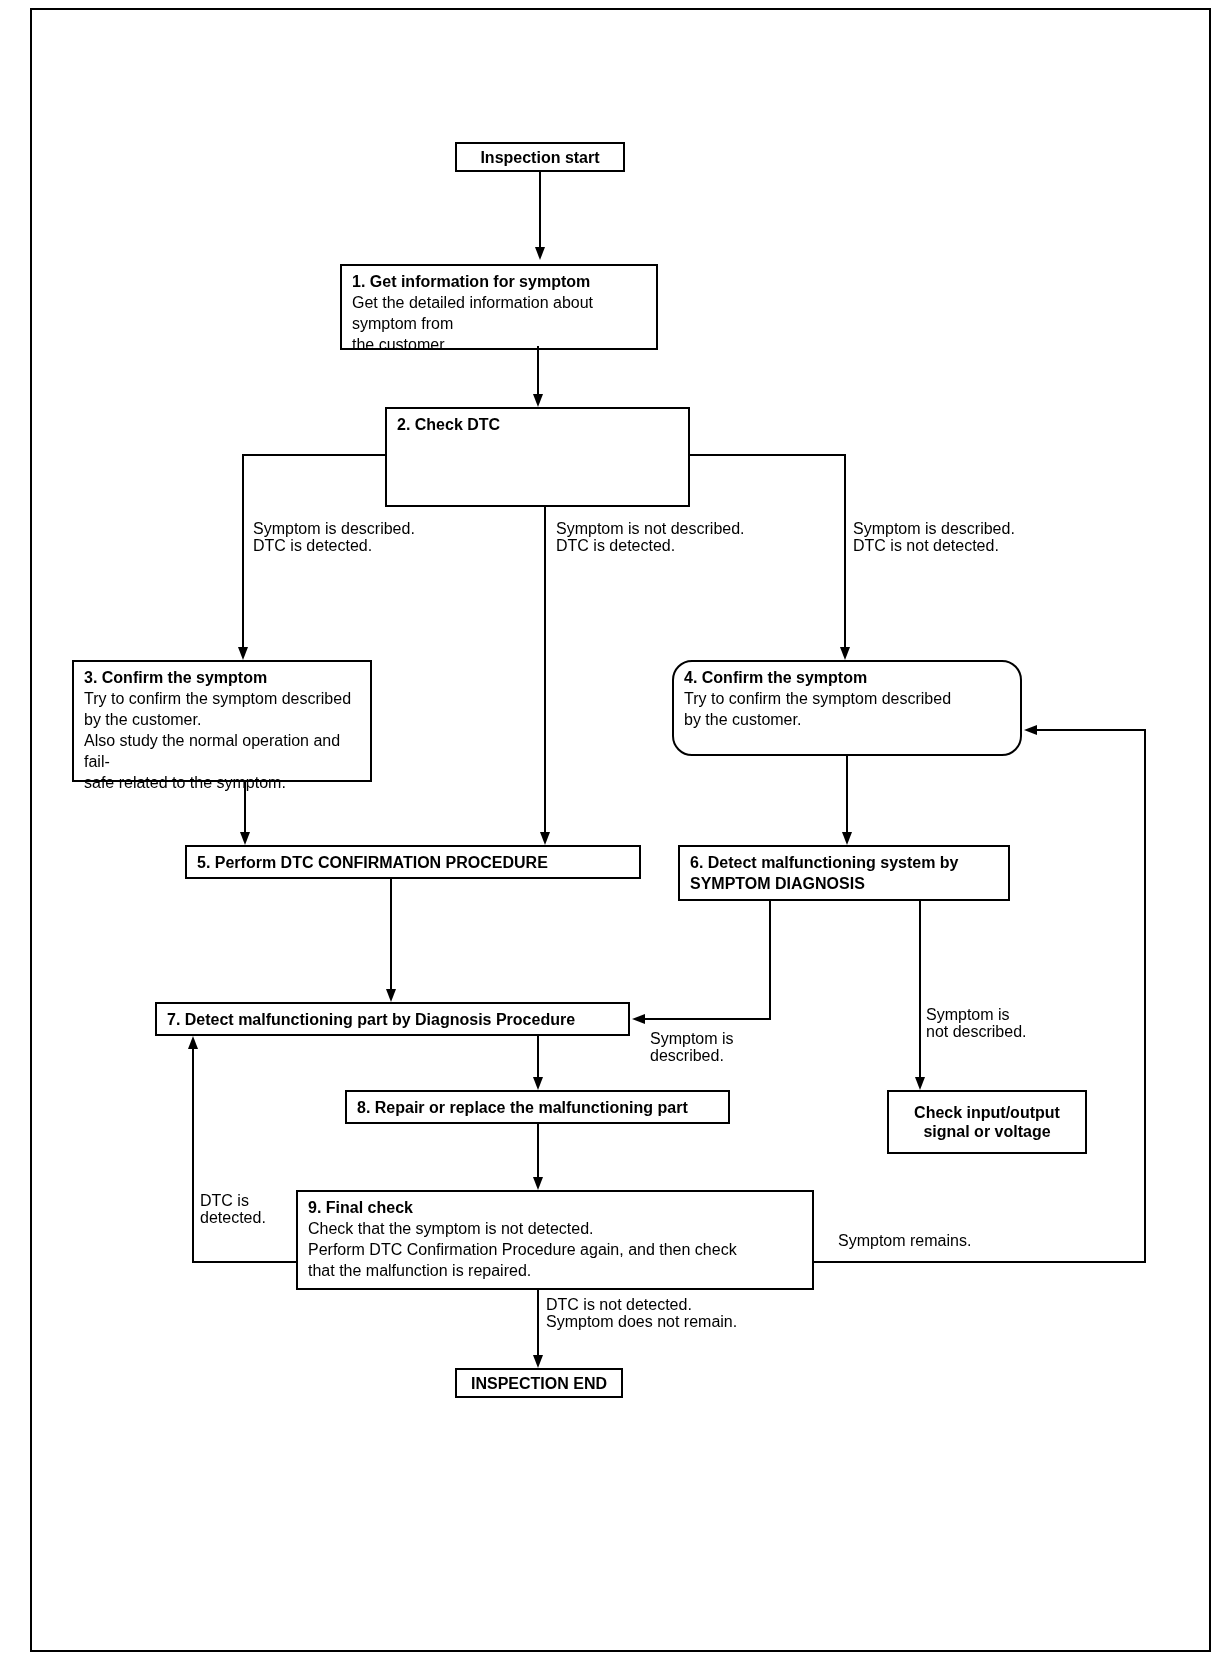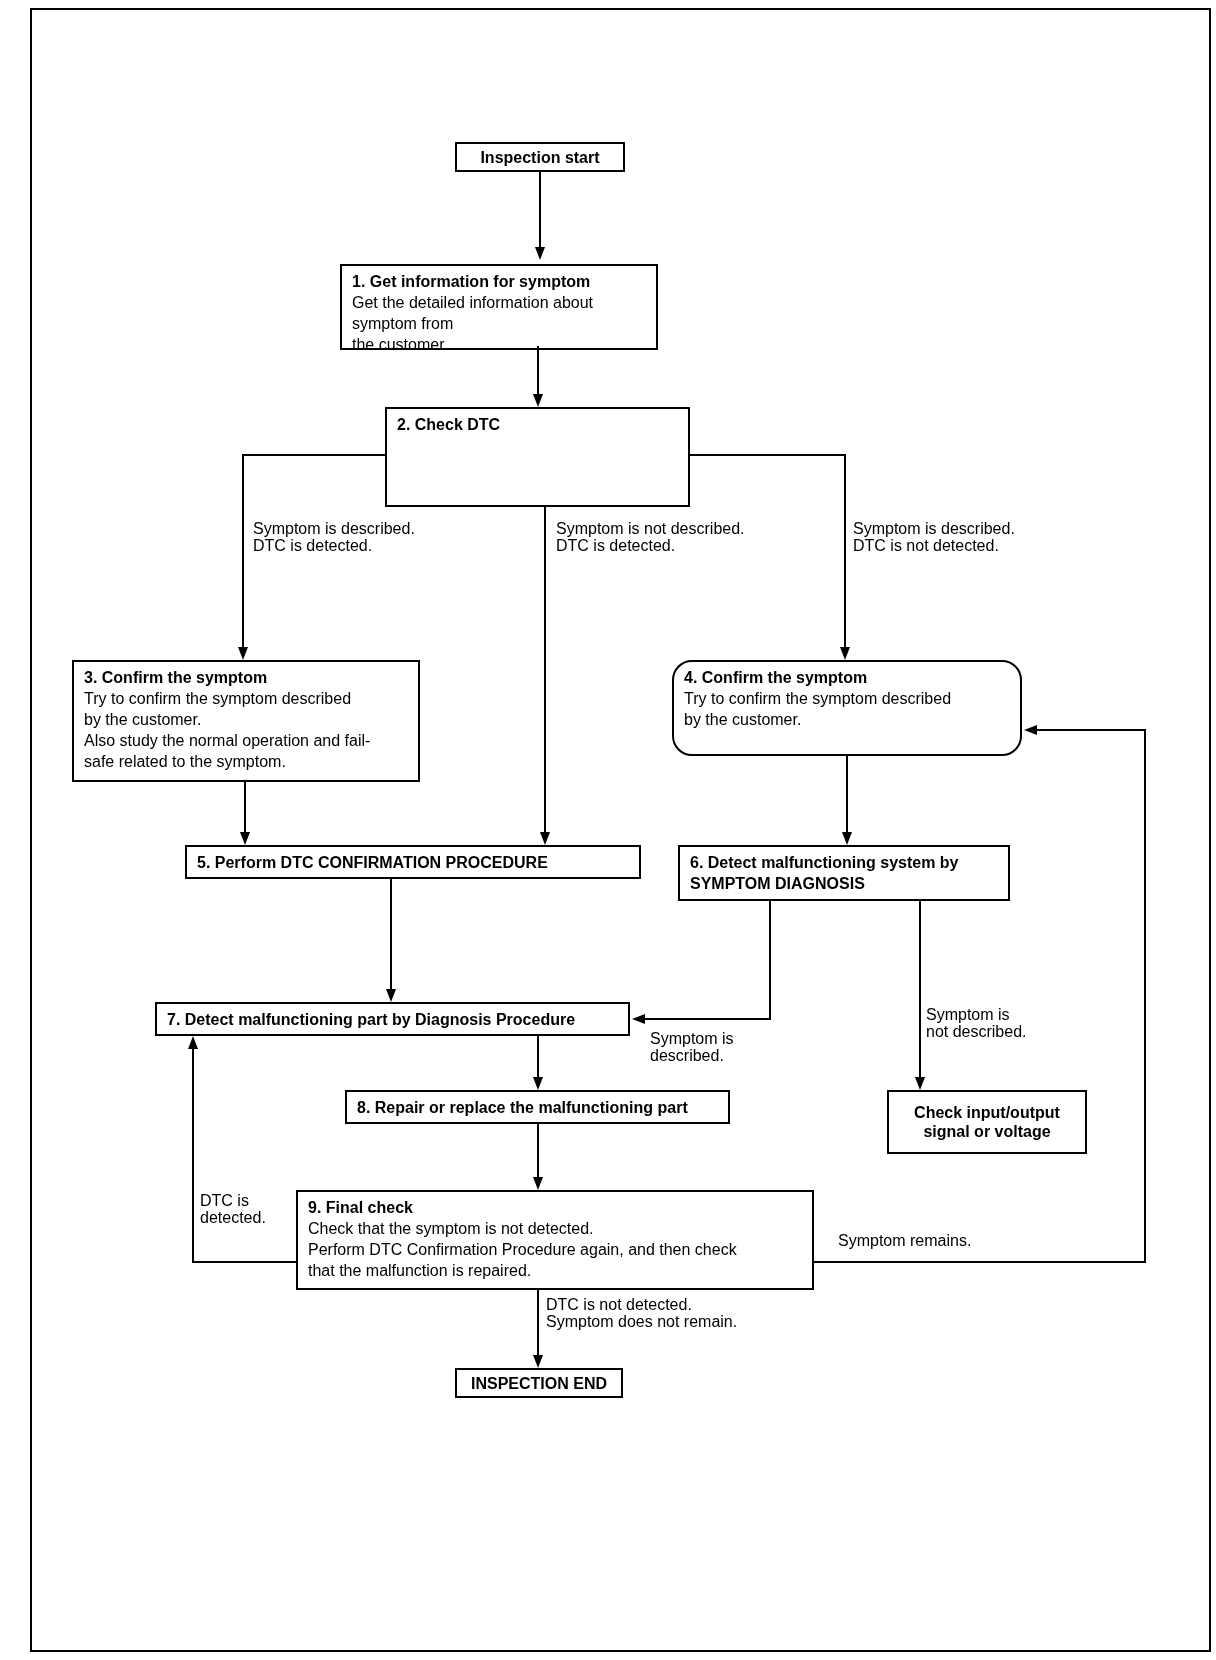--- a/index.html
+++ b/index.html
@@ -35,21 +35,21 @@
 <div class="box" style="left:340px;top:264px;width:318px;height:86px;">
   <div class="title">1. Get information for symptom</div>
   <div class="body">Get the detailed information about symptom from
 the customer</div>
 </div>
 
 <div class="box" style="left:385px;top:407px;width:305px;height:100px;">
   <div class="title">2. Check DTC</div>
 </div>
 
-<div class="box" style="left:72px;top:660px;width:348px;height:122px;">
+<div class="box" style="left:72px;top:660px;width:300px;height:122px;">
   <div class="title">3. Confirm the symptom</div>
   <div class="body">Try to confirm the symptom described
 by the customer.
 Also study the normal operation and fail-
 safe related to the symptom.</div>
 </div>
 
 <div class="box" style="left:672px;top:660px;width:350px;height:96px;border-radius:20px;">
   <div class="title">4. Confirm the symptom</div>
   <div class="body">Try to confirm the symptom described

